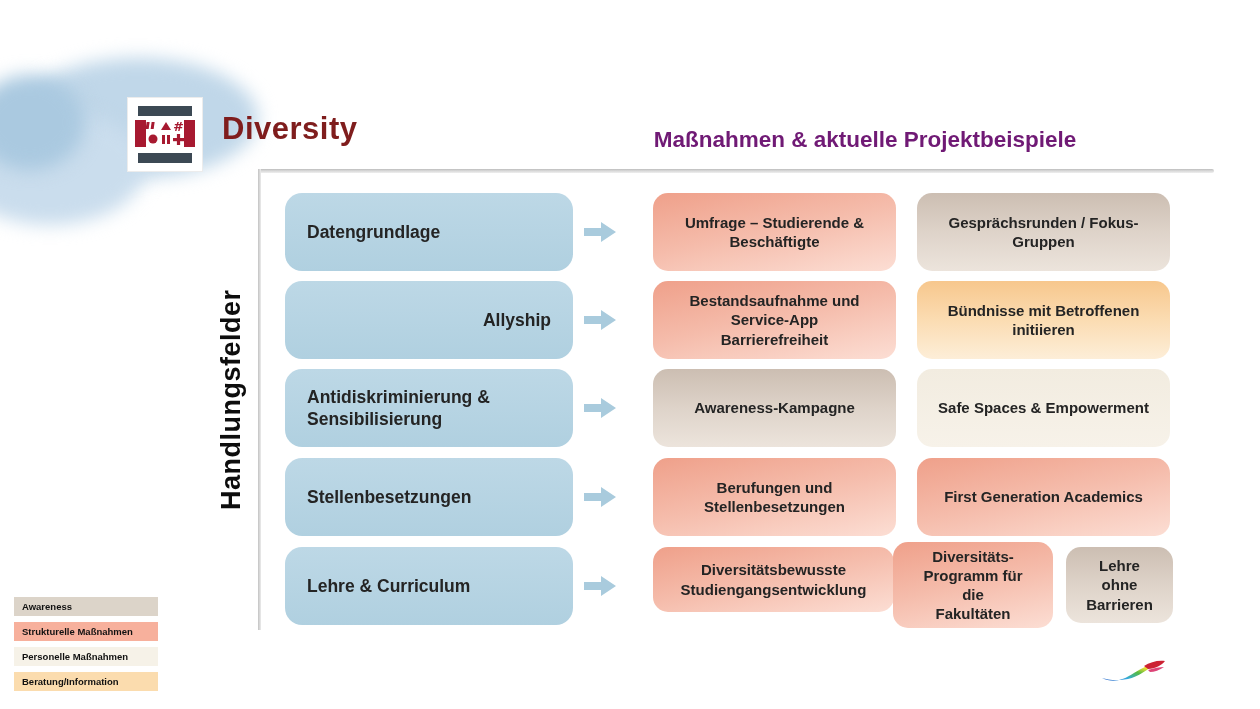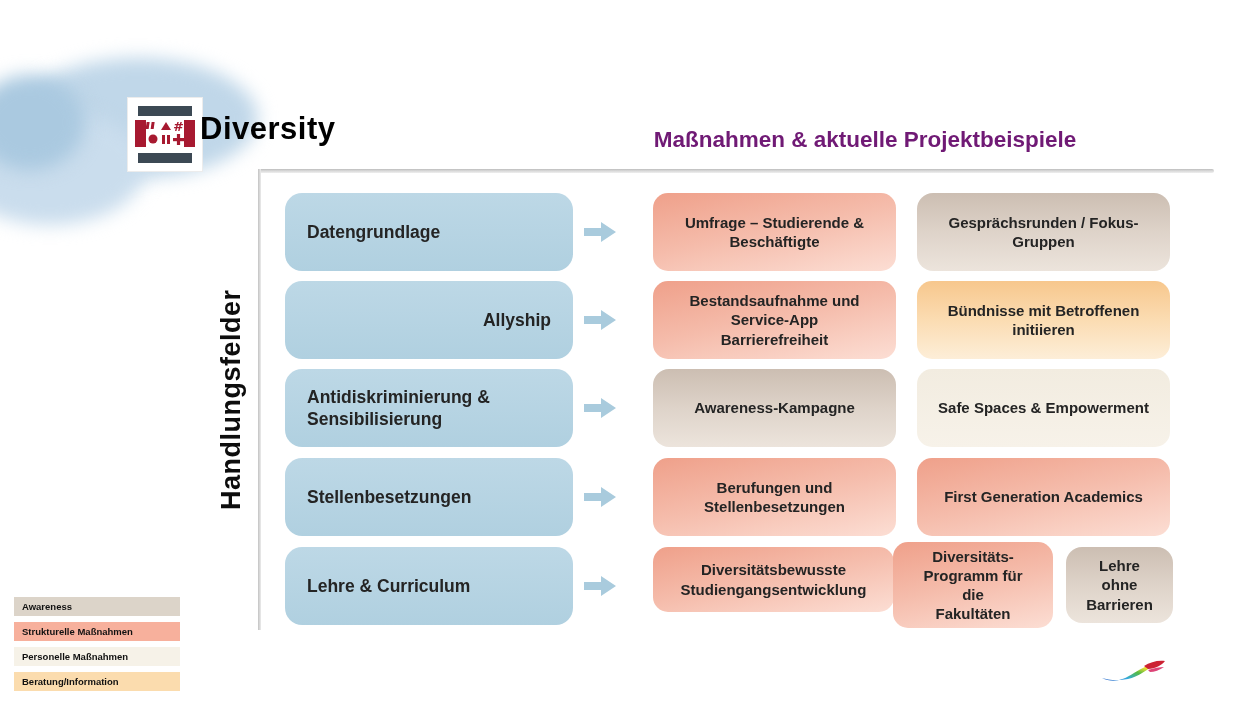--- a/index.html
+++ b/index.html
@@ -12,21 +12,21 @@
   
   .cloud{position:absolute;border-radius:50%;filter:blur(9px);}
   .cloud.c1{left:18px;top:58px;width:240px;height:120px;background:#c0d7e9;}
   .cloud.c2{left:-45px;top:110px;width:190px;height:115px;background:#cadded;}
   .cloud.c3{left:-25px;top:75px;width:110px;height:95px;background:#aac9e0;}
 
   
   .logo-box{position:absolute;left:128px;top:98px;width:74px;height:73px;background:#ffffff;
     box-shadow:0 0 0 1px #ececec;}
   
-  .slide-title{position:absolute;left:200px;top:111px;font-size:31px;font-weight:bold;color:#000000;letter-spacing:0.5px;}
+  .slide-title{position:absolute;left:222px;top:111px;font-size:31px;font-weight:bold;color:#7f1d1d;letter-spacing:0.5px;}
   
   .heading{position:absolute;left:585px;top:127px;width:560px;text-align:center;
     font-size:22.5px;font-weight:bold;color:#701a75;}
   
   .hline{position:absolute;left:258px;top:169px;width:956px;height:4px;
     background:linear-gradient(180deg,#bdbdbd 0%,#d8d8d8 45%,#efefef 100%);border-radius:2px;}
   .vline{position:absolute;left:258px;top:169px;width:3px;height:461px;
     background:linear-gradient(90deg,#c2c2c2,#ececec);}
   
   .axis-label{position:absolute;left:203px;top:170px;height:460px;width:56px;
@@ -40,39 +40,39 @@
     font-size:15px;line-height:1.27;color:#242424;font-weight:bold;}
   .box .inner{display:block;}
   .field-box{left:285px;width:288px;height:78px;border-radius:17px;
     background:linear-gradient(180deg,#bdd8e6 0%,#b0d0e0 100%);
     justify-content:flex-start;text-align:left;padding:0 22px;font-size:17.5px;}
   .measure-box{left:646px;width:243px;height:78px;padding:0 26px;margin-left:7px;}
   .example-box{left:917px;width:253px;height:78px;padding:0 20px;}
 
   
   .t-strukturell{background:linear-gradient(168deg,#efa08a 0%,#f5bcab 48%,#fcded4 100%);}
-  .t-awareness{background:linear-gradient(180deg,#ccbeb2 0%,#ded3c9 50%,#ece4dc 100%);border-radius:16px;}
+  .t-awareness{background:linear-gradient(180deg,#ccbeb2 0%,#ded3c9 50%,#ece4dc 100%);}
   .t-personell{background:linear-gradient(180deg,#f2ece0 0%,#f7f2e9 100%);}
   .t-beratung{background:linear-gradient(180deg,#f7c78d 0%,#fbdcb2 50%,#fdeed8 100%);}
 
   
   .r1{top:193px;} .r2{top:281px;justify-content:flex-end;} .r3{top:369px;} .r4{top:458px;} .r5{top:547px;}
 
   .arrow{position:absolute;left:584px;width:34px;height:20px;}
 
   
   .measure-box.last{left:646px;width:241px;height:65px;padding:0 14px;}
   .example-dp{left:893px;top:542px;width:160px;height:86px;padding:0;}
   .example-dp .inner{max-width:100px;}
   .example-lb{left:1066px;top:547px;width:107px;height:76px;padding:16px;}
   .example-lb .inner{max-width:68px;}
 
   
   .legend{position:absolute;left:14px;top:597px;width:142px;}
-  .legend-item{width:166px;height:19px;margin-bottom:6px;display:flex;align-items:center;
+  .legend-item{width:144px;height:19px;margin-bottom:6px;display:flex;align-items:center;
     padding-left:8px;box-sizing:border-box;font-size:9.5px;font-weight:bold;color:#111;}
   .l-awareness{background:#dcd4c9;}
   .l-strukturell{background:#f7b09c;}
   .l-personell{background:#f6f2e8;}
   .l-beratung{background:#fbdcae;}
 
   .swoosh{position:absolute;left:1100px;top:657px;width:70px;height:30px;}
 </style>
 </head>
 <body>

